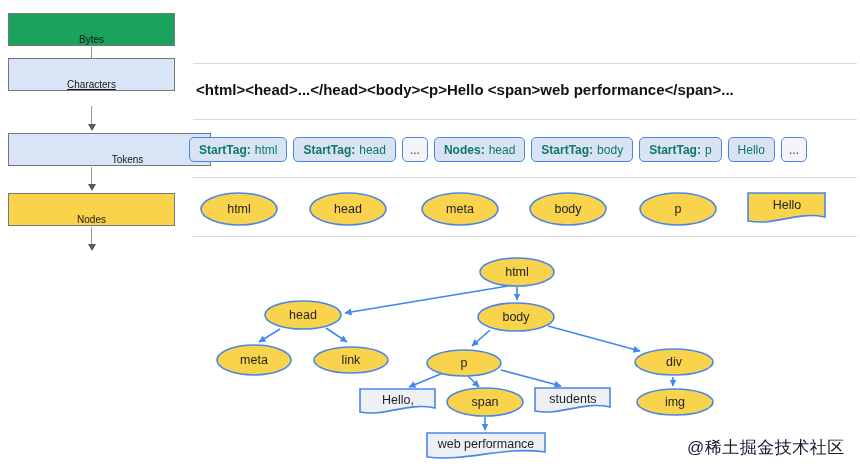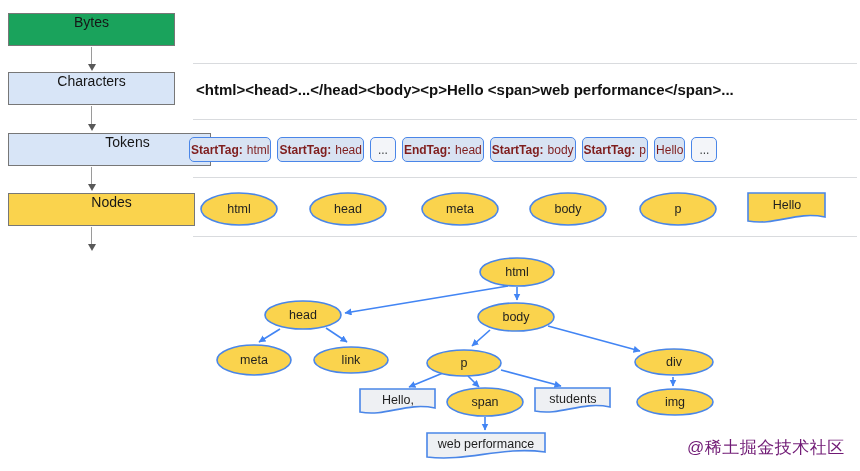--- a/index.html
+++ b/index.html
@@ -3,65 +3,65 @@
 <meta charset="utf-8">
 <style>
   html,body{margin:0;padding:0;background:#fff;}
   .canvas{
     position:relative;width:860px;height:471px;background:#fff;overflow:hidden;
     font-family:"Liberation Sans","DejaVu Sans",sans-serif;color:#1f1f1f;
   }
   
   .pbox{
     position:absolute;left:8px;width:165px;height:31px;
-    border:1.5px solid #777;display:flex;align-items:flex-start;justify-content:center;
-    font-size:14px;color:#161616;box-sizing:content-box;
+    border:1.5px solid #777;display:flex;align-items:flex-end;justify-content:center;
+    font-size:10px;color:#161616;box-sizing:content-box;
   }
   .pbox.green{background:#1AA35C;}
   .pbox.blue{background:#D8E5F7;}
-  .pbox.yellow{background:#FAD34D;padding-left:20px;}
+  .pbox.yellow{background:#FAD34D;}
   .varrow{position:absolute;left:85px;width:13px;display:flex;flex-direction:column;align-items:center;}
   .varrow .stem{width:1.5px;background:#9a9a9a;flex:1;}
   .varrow .head{width:0;height:0;border-left:4.5px solid transparent;border-right:4.5px solid transparent;border-top:7px solid #595959;}
   
   .divider{position:absolute;left:193px;width:664px;height:1px;background:#D9DBDE;}
   .hex-text{position:absolute;left:196px;top:13px;width:664px;font-size:13.5px;line-height:19px;color:#1a1a1a;}
   .chars-text{position:absolute;left:196px;top:81px;width:664px;font-size:15px;font-weight:700;color:#111;}
   .tokens{position:absolute;left:189px;top:137px;display:flex;gap:6px;}
   .token{
     height:23px;border:1.5px solid #4A86E8;border-radius:5px;background:#D8E3F3;
-    display:flex;align-items:center;padding:0 1px;font-size:12px;white-space:nowrap;color:#7f1d1d;
+    display:flex;align-items:center;padding:0 9px;font-size:12px;white-space:nowrap;color:#0f766e;
   }
   .token b{margin-right:4px;}
   .token b:empty{display:none;}
   .token.dots{background:#F3F5F9;padding:0 7px;color:#3c4043;}
   .token.plain{background:#D8E3F3;}
   
   .row-svg{position:absolute;}
   .node-ellipse{fill:#FAD34D;stroke:#4A86E8;stroke-width:1.6;}
   .doc-shape{fill:#EEF0F3;stroke:#4A86E8;stroke-width:1.6;}
   .doc-shape.yellow-doc{fill:#FAD34D;}
   .svg-label{font-family:"Liberation Sans","DejaVu Sans",sans-serif;font-size:12.5px;fill:#1f1f1f;text-anchor:middle;}
   .edge{stroke:#4285F4;stroke-width:1.6;fill:none;}
   
-  .watermark{position:absolute;left:687px;top:436px;font-size:17px;color:#701a75;letter-spacing:0.5px;white-space:nowrap;}
+  .watermark{position:absolute;left:687px;top:436px;font-size:17px;color:#0f172a;letter-spacing:0.5px;white-space:nowrap;}
 </style>
 </head>
 <body>
 
 <div class="canvas">
 
   <div class="pbox green" style="top:13px;">
     <span>Bytes</span>
   </div>
   <div class="varrow" style="top:47px;height:24px;">
     <div class="stem"></div>
     <div class="head"></div>
   </div>
-  <div class="pbox blue" style="top:72px;">
+  <div class="pbox blue" style="top:58px;text-decoration:underline;">
     <span>Characters</span>
   </div>
   <div class="varrow" style="top:106px;height:25px;">
     <div class="stem"></div>
     <div class="head"></div>
   </div>
   <div class="pbox blue" style="top:133px;padding-left:36px;">
     <span>Tokens</span>
   </div>
   <div class="varrow" style="top:167px;height:24px;">
@@ -90,21 +90,21 @@
         <span>html</span>
     </div>
     <div class="token">
       <b>StartTag:</b>
         <span>head</span>
     </div>
     <div class="token dots">
       <span>...</span>
     </div>
     <div class="token">
-      <b>EndTag:</b>
+      <b>Nodes:</b>
         <span>head</span>
     </div>
     <div class="token">
       <b>StartTag:</b>
         <span>body</span>
     </div>
     <div class="token">
       <b>StartTag:</b>
         <span>p</span>
     </div>

